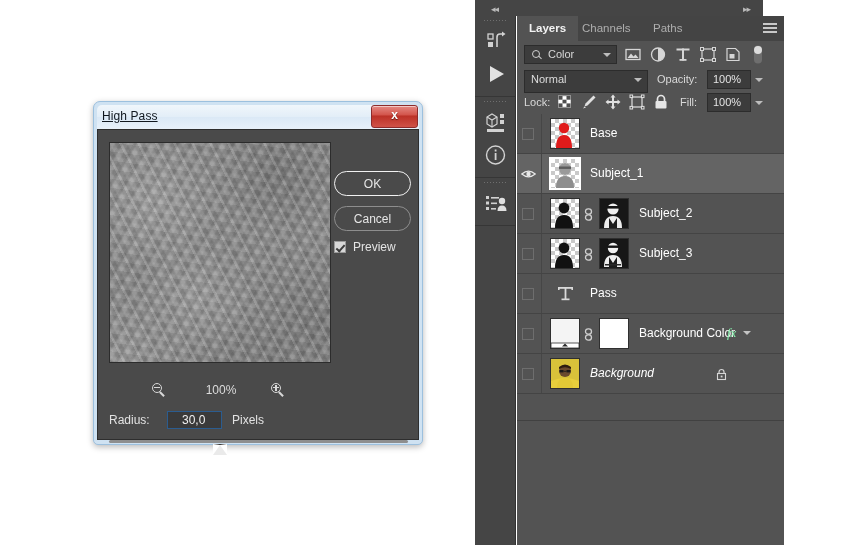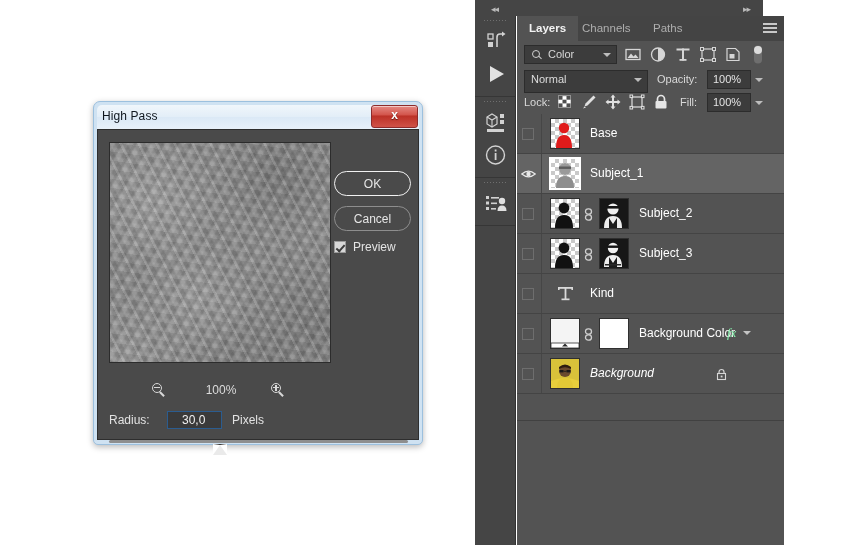--- a/index.html
+++ b/index.html
@@ -38,20 +38,21 @@
     background: linear-gradient(to bottom, #f0f6fb 0%, #e3eef8 48%, #dbe9f6 52%, #e8f1fa 100%);
     border-radius: 5px 5px 0 0;
   }
   #hp-title {
     position: absolute;
     left: 5px;
     top: 4px;
     font-size: 12px;
     color: #10171f;
     letter-spacing: .1px;
+    text-decoration: underline;
   }
   #hp-close {
     position: absolute;
     right: 1px;
     top: 0px;
     width: 45px;
     height: 21px;
     border-radius: 3px;
     border: 1px solid #8d2c2c;
     background: linear-gradient(to bottom, #e58a84 0%, #d3554c 42%, #bc3127 48%, #d05248 100%);
@@ -962,21 +963,21 @@
           </div>
           <div style="position:absolute;left:33px;top:4px;width:30px;height:31px;">
             <svg width="30" height="31" viewBox="0 0 30 31">
               <rect x="8" y="9" width="15" height="1.8" fill="#d9d9d9"></rect>
               <rect x="14.6" y="9" width="1.8" height="13" fill="#d9d9d9"></rect>
               <rect x="11.5" y="20.5" width="8" height="1.7" fill="#d9d9d9"></rect>
               <rect x="8" y="9" width="1.6" height="3" fill="#d9d9d9"></rect>
               <rect x="21.4" y="9" width="1.6" height="3" fill="#d9d9d9"></rect>
             </svg>
           </div>
-          <div class="layer-name" style="left:73px;">Kind</div>
+          <div class="layer-name" style="left:73px;">Pass</div>
         </div>
 
         <div class="layer-row">
           <div class="eye-cell">
             <div class="eye-box"></div>
           </div>
           <div class="thumb" style="left:33px;background:#ffffff;">
             <svg width="28" height="29" viewBox="0 0 28 29" style="position:absolute;left:0;top:0;">
               <rect width="28" height="24" fill="#f4f4f4"></rect>
               <rect y="24" width="28" height="5" fill="#ffffff" stroke="#2f2f2f" stroke-width="0.8"></rect>

